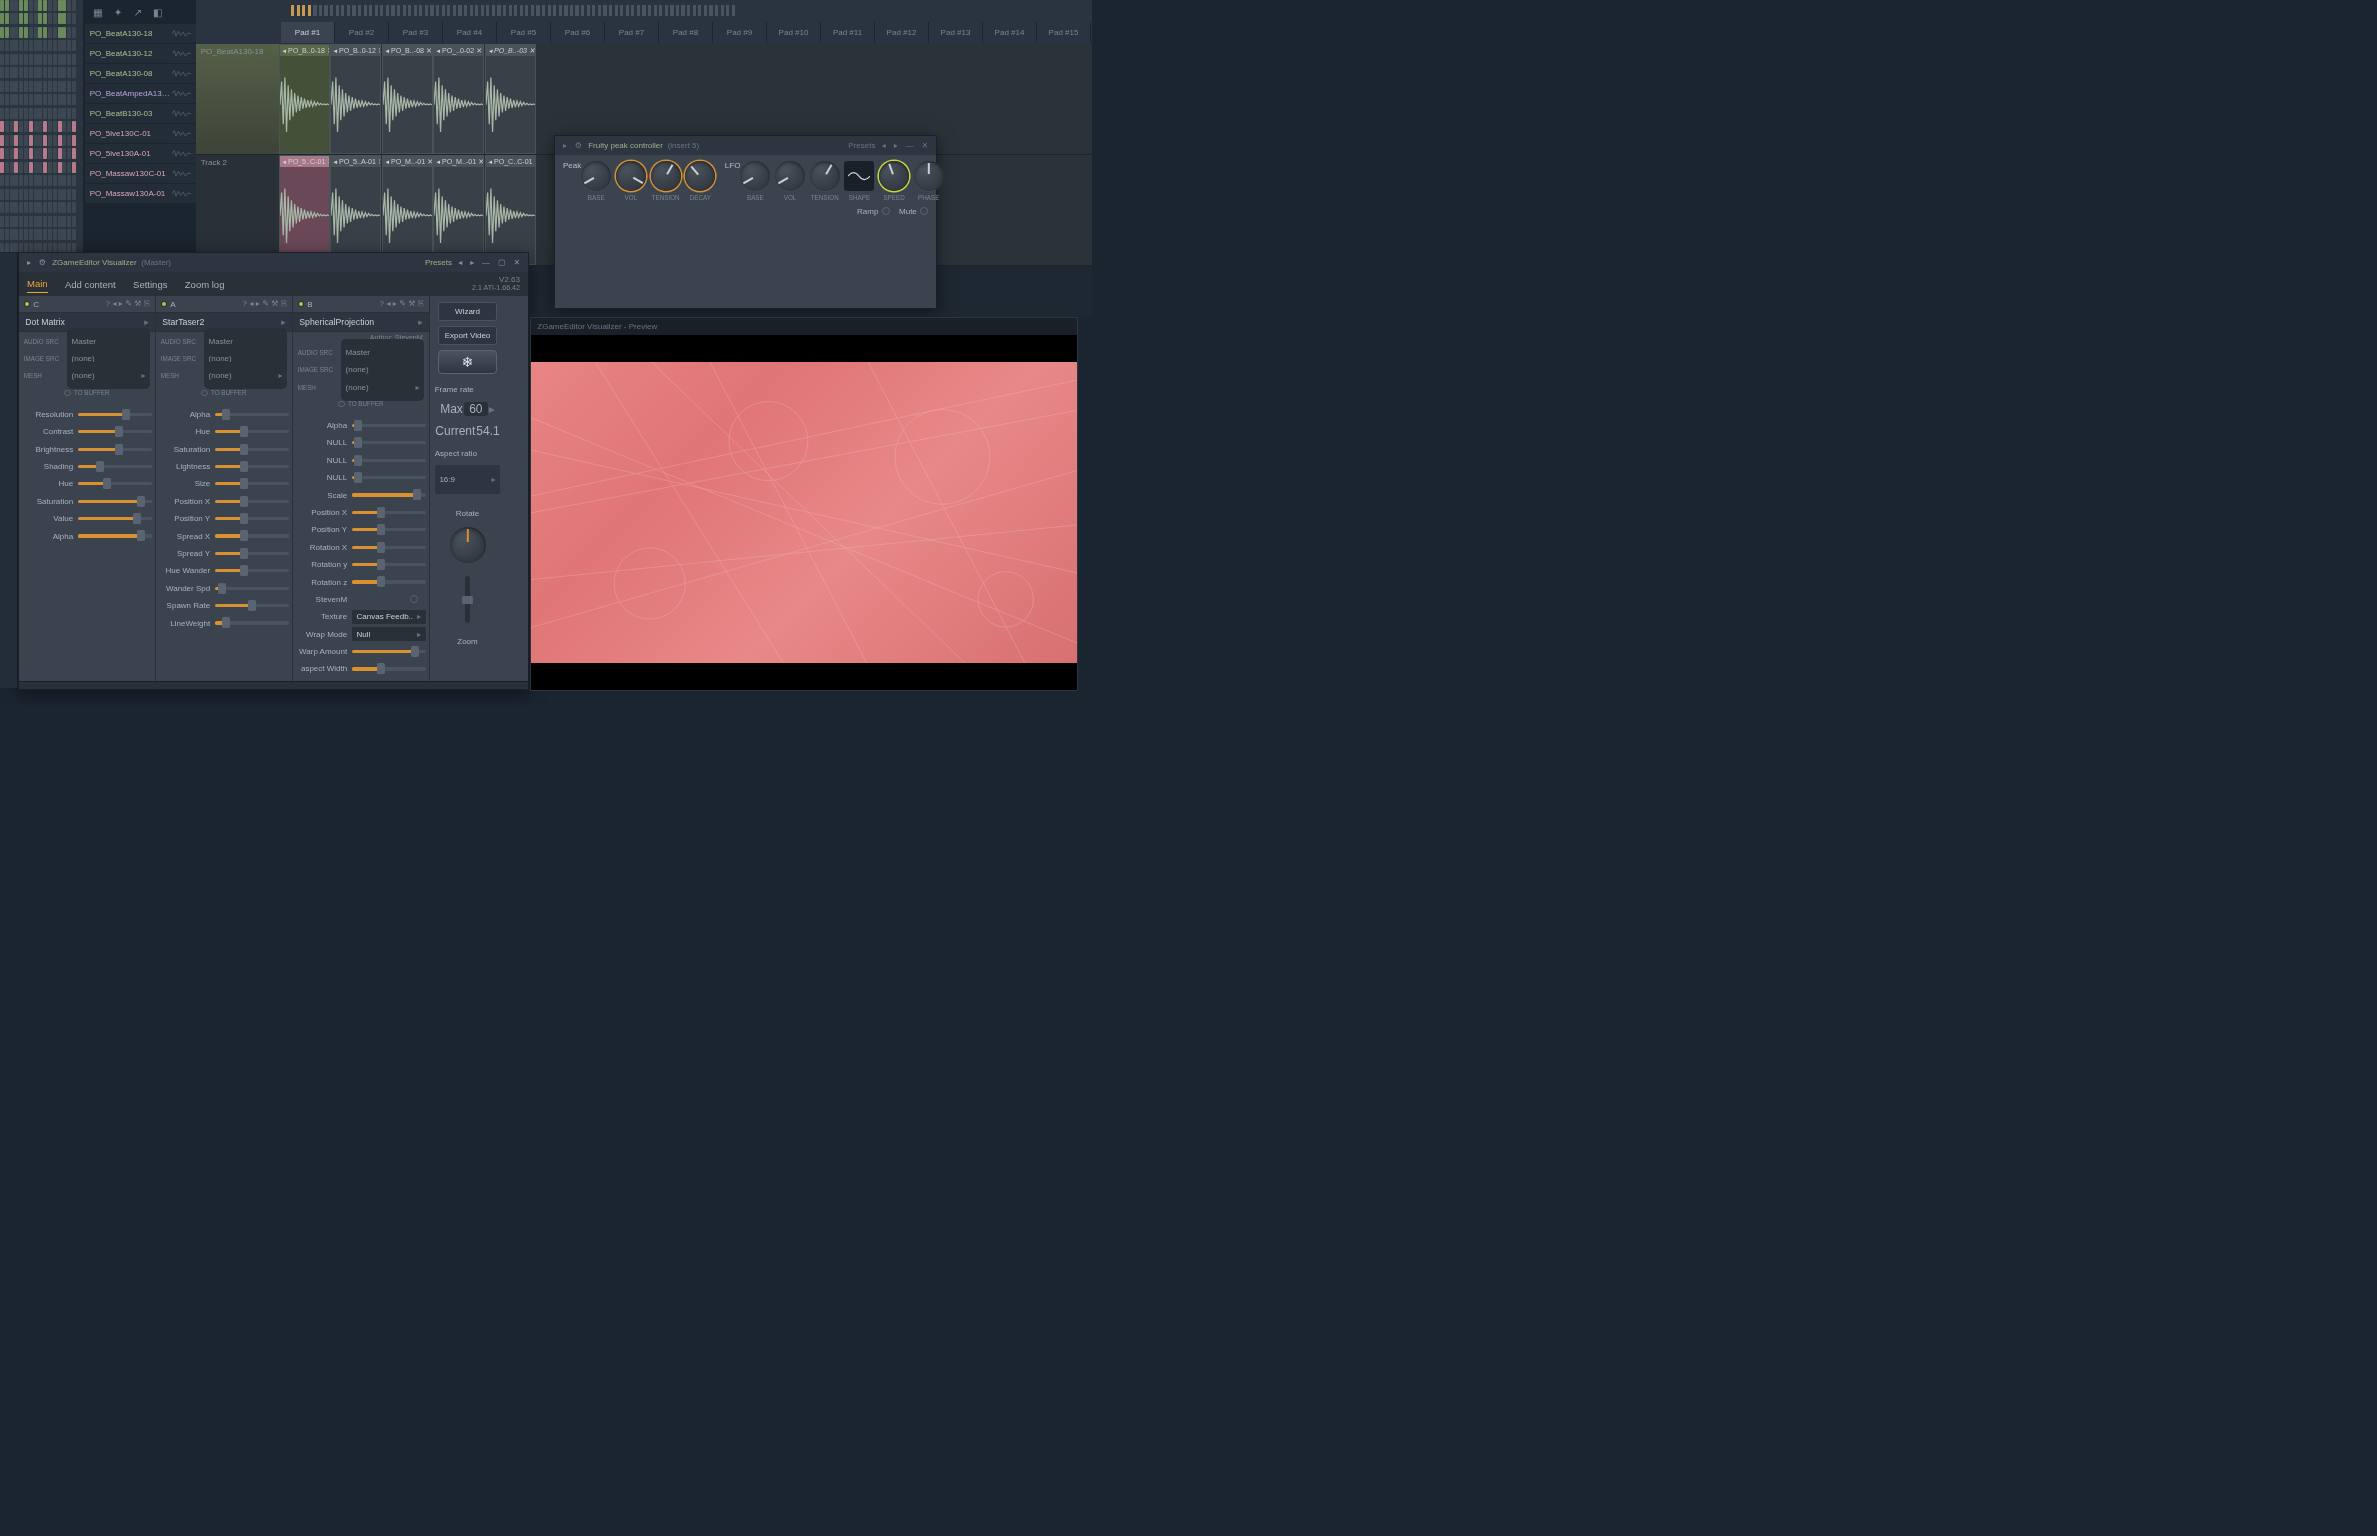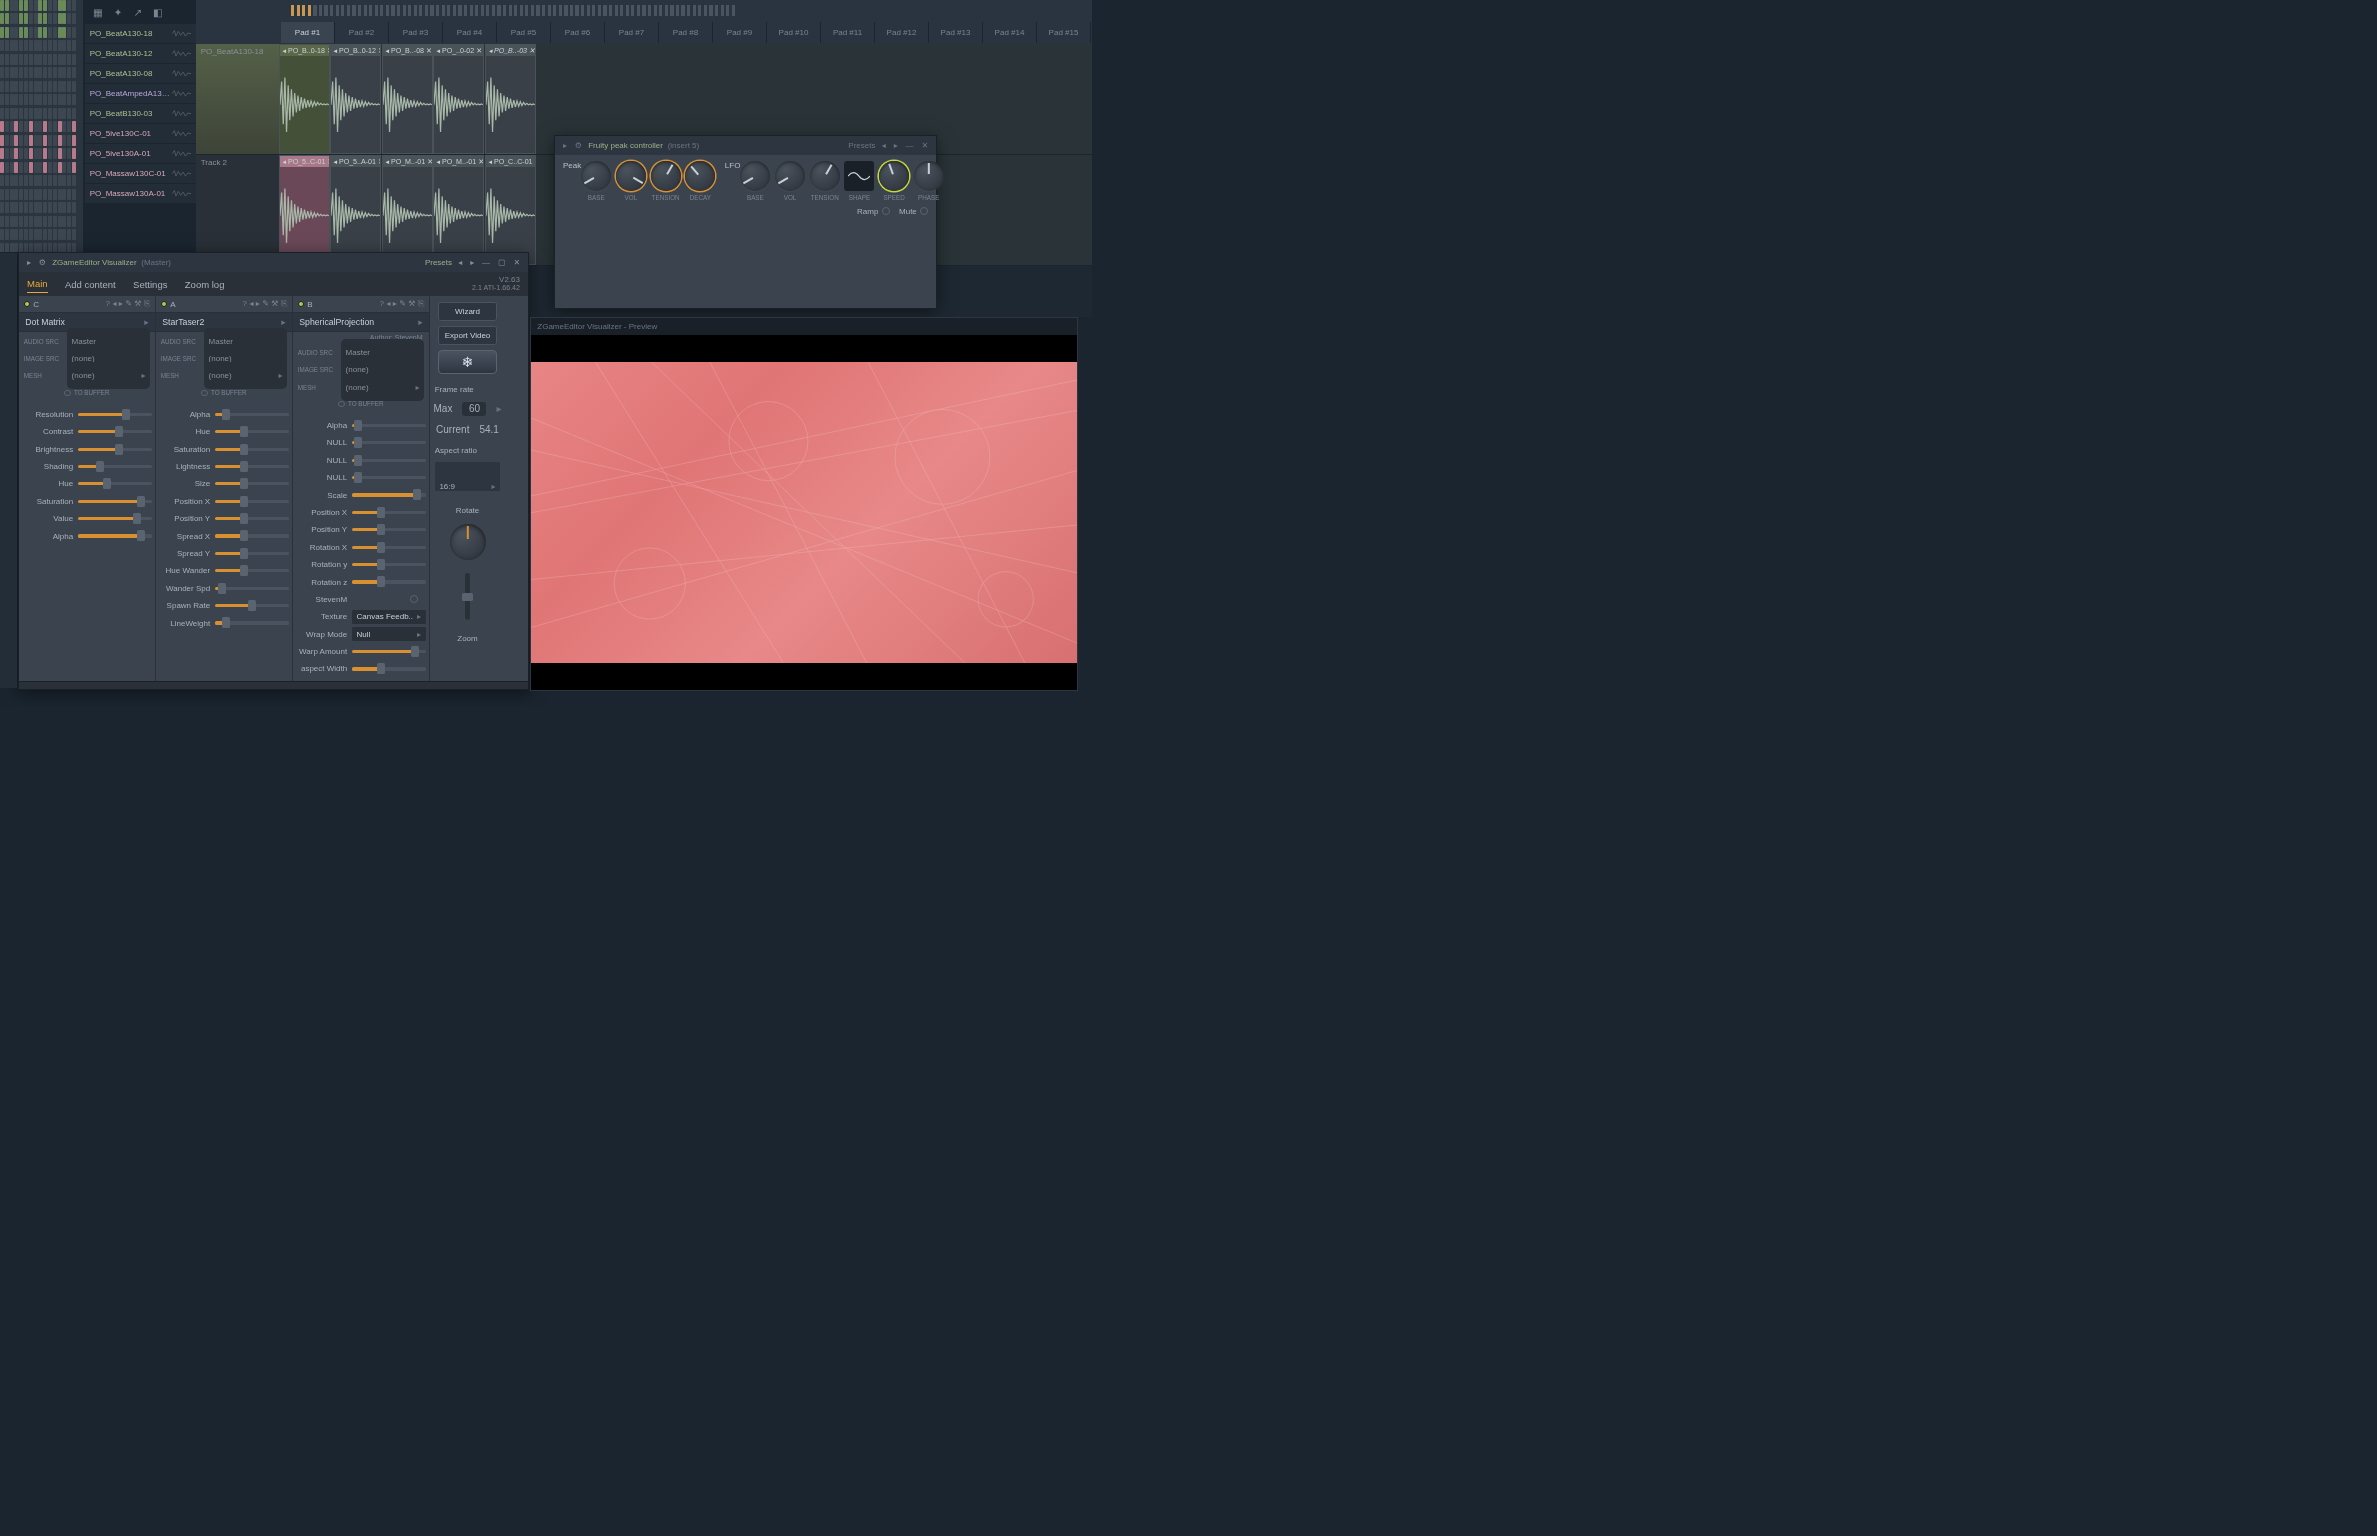--- a/index.html
+++ b/index.html
@@ -106,25 +106,25 @@
 .zge-slider{display:flex;align-items:center;height:17.4px;gap:4.7px}
 .zge-slider .lbl{width:51px;text-align:right;font-size:8px;color:#a8b2bc}
 .zge-slider .track{flex:1;height:3.2px;background:linear-gradient(to right,#d89030 var(--v,50%),#4a5460 var(--v,50%));border-radius:1.6px;position:relative;cursor:pointer}
 .zge-slider .track::after{content:"";position:absolute;width:8px;height:11px;background:#5a6470;border-radius:1.6px;top:-4px;left:calc(var(--v,50%) - 4px)}
 .zge-slider .chk{width:8px;height:8px;border-radius:50%;border:0.8px solid #5a6470;margin-left:auto;margin-right:8px;cursor:pointer}
 .zge-slider .sel{flex:1;height:14.2px;background:#2a3038;border-radius:1.6px;padding:0 4.7px;font-size:8px;color:#c8d0d8;display:flex;align-items:center;cursor:pointer}
 .zge-side{width:75px;padding:6.3px 4.7px;display:flex;flex-direction:column;gap:4.7px;align-items:center}
 .zge-btn{width:59px;height:19px;background:#2d3540;border:0.8px solid #4a5460;border-radius:2.4px;font-size:8px;color:#c8d0d8;display:flex;align-items:center;justify-content:center;cursor:pointer}
 .zge-freeze{width:59px;height:24px;background:linear-gradient(to bottom,#4a5460,#2d3540);border:0.8px solid #5a6470;border-radius:4px;display:flex;align-items:center;justify-content:center;font-size:14.2px;cursor:pointer;color:#d8e0e8}
 .zge-side-sec{width:100%;font-size:8px;color:#a8b2bc;margin-top:6.3px}
-.zge-side-row{display:flex;align-items:center;gap:10px;margin-top:3.2px;font-size:10px}
+.zge-side-row{display:flex;align-items:center;gap:1px;margin-top:3.2px;font-size:12px}
 .zge-side-row .lbl{flex:1}
 .zge-side-row .box{width:24px;height:14.2px;background:#2a3038;border-radius:3px;display:flex;align-items:center;justify-content:center;cursor:pointer}
 .zge-side-row .arr{color:#6a7480;cursor:pointer}
-.zge-dropdown{width:100%;height:29px;background:#2d3540;border-radius:1.6px;display:flex;align-items:flex-end;padding:0 4.7px;font-size:8px;cursor:pointer;margin-top:3.2px}
+.zge-dropdown{width:100%;height:29px;background:#2d3540;border-radius:1.6px;display:flex;align-items:center;padding:0 4.7px;font-size:8px;cursor:pointer;margin-top:3.2px}
 .zge-dropdown .arr{margin-left:auto;color:#6a7480}
 .zge-vknob{width:36px;height:36px;border-radius:50%;background:radial-gradient(circle at 35% 30%,#4a525c,#2a3038);box-shadow:inset 0 1.6px 4.7px rgba(0,0,0,0.5);position:relative;margin:4.7px auto;cursor:pointer}
 .zge-vknob::after{content:"";position:absolute;width:2.4px;height:12.7px;background:#d89030;left:50%;top:2.4px;transform:translateX(-50%)}
 .zge-vslider{width:4.7px;height:47px;background:#2a3038;border-radius:2.4px;position:relative;margin:3.2px auto;cursor:pointer}
 .zge-vslider::after{content:"";position:absolute;width:11px;height:8px;background:#5a6470;border-radius:1.6px;left:-3.2px;top:20px}
 
 
 .zge-prev{position:absolute;left:530px;top:317px;width:548px;height:374px;background:#1a2028;border:0.8px solid #2d3540}
 .zge-prev-title{height:17.4px;display:flex;align-items:center;padding:0 6.3px;font-size:8px;color:#6a7480}
 .zge-prev-canvas{width:100%;height:calc(100% - 17.4px);background:#000;display:flex;flex-direction:column}

